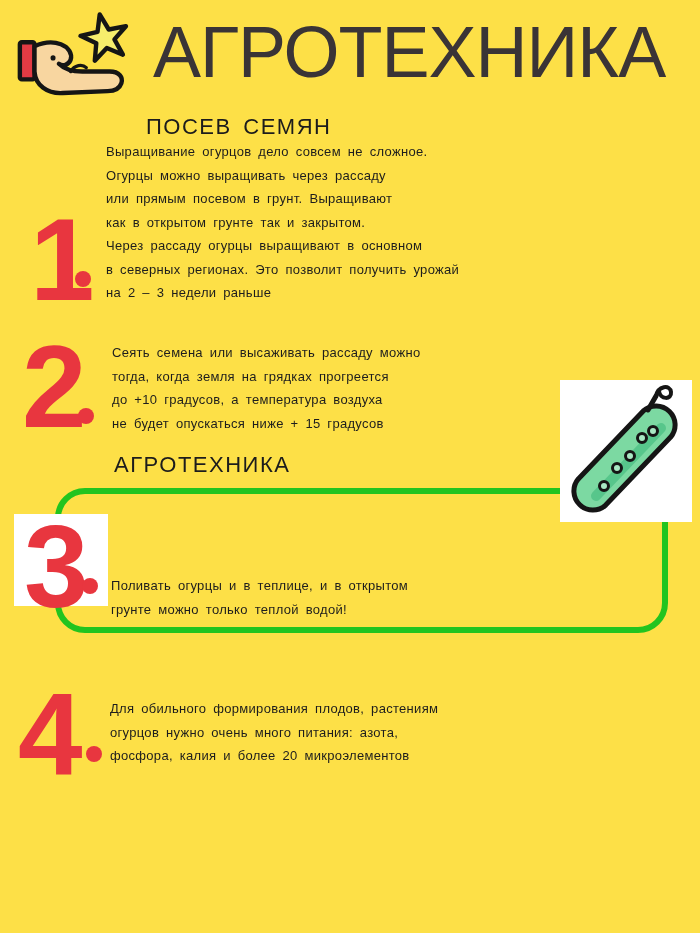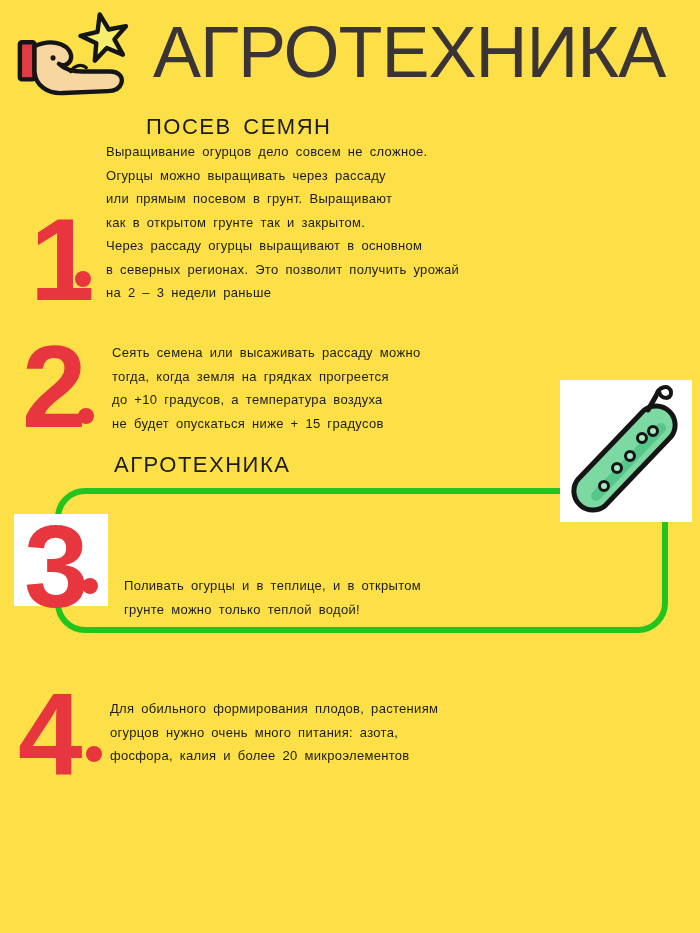--- a/index.html
+++ b/index.html
@@ -92,21 +92,21 @@
       <circle cx="44" cy="106" r="4.5" fill="#a8e8c3" stroke="#151515" stroke-width="3"></circle>
       <circle cx="57" cy="88" r="4.5" fill="#a8e8c3" stroke="#151515" stroke-width="3"></circle>
       <circle cx="70" cy="76" r="4.5" fill="#a8e8c3" stroke="#151515" stroke-width="3"></circle>
       <circle cx="82" cy="58" r="4.5" fill="#a8e8c3" stroke="#151515" stroke-width="3"></circle>
       <circle cx="93" cy="51" r="4.5" fill="#a8e8c3" stroke="#151515" stroke-width="3"></circle>
 
       <path fill="none" stroke="#151515" stroke-width="5" stroke-linecap="round" d="M88,30 L96,16"></path>
       <path fill="none" stroke="#151515" stroke-width="4" stroke-linecap="round" d="M96,16 C98,6 110,4 111,12 C112,20 100,20 99,11"></path>
     </svg>
   </div>
-  <div class="abs para" style="left:111px;top:574px;width:530px;margin-left:13px;">Поливать огурцы и в теплице, и в открытом
+  <div class="abs para" style="left:111px;top:574px;width:530px;">Поливать огурцы и в теплице, и в открытом
 грунте можно только теплой водой!</div>
   <div class="abs num" style="left:24px;top:509px;">3</div>
   <div class="abs num-dot" style="left:82px;top:578px;"></div>
 
   <div class="abs para" style="left:110px;top:697px;width:570px;">Для обильного формирования плодов, растениям
 огурцов нужно очень много питания: азота,
 фосфора, калия и более 20 микроэлементов</div>
   <div class="abs num" style="left:18px;top:676px;">4</div>
   <div class="abs num-dot" style="left:86px;top:746px;"></div>
 

